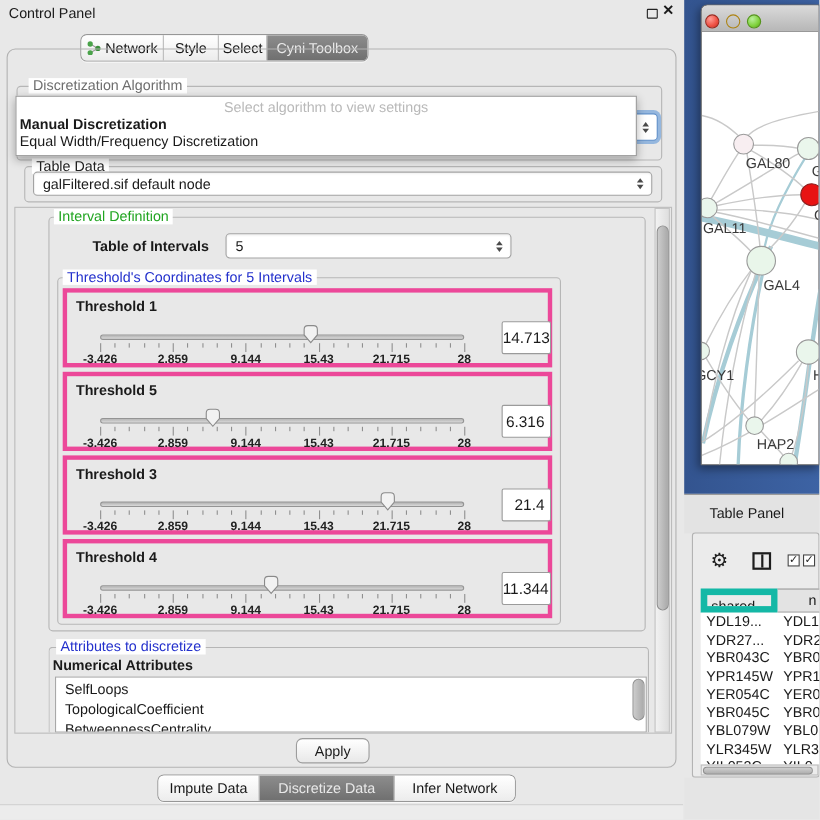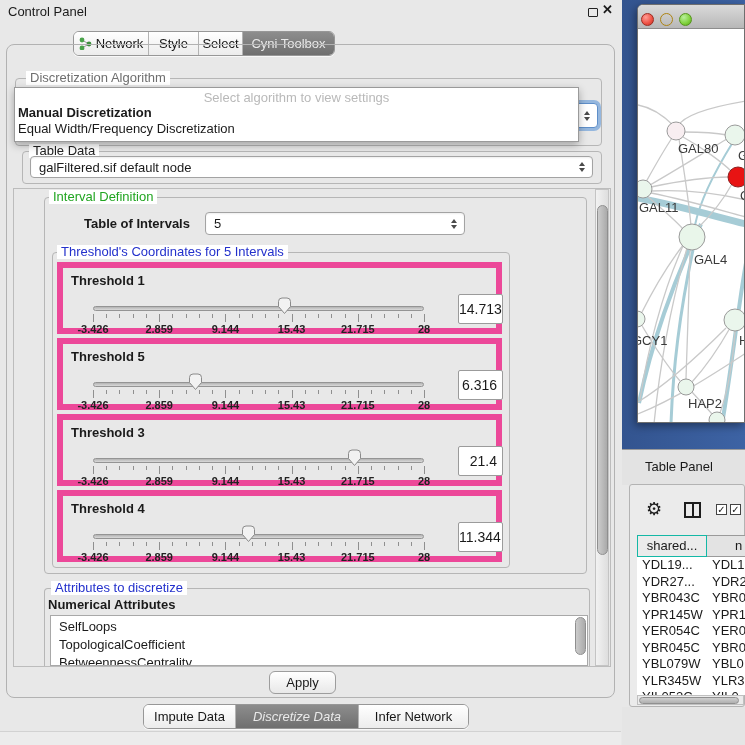--- a/index.html
+++ b/index.html
@@ -24,21 +24,21 @@
   .arrs{position:absolute;right:7px;top:50%;transform:translateY(-50%);display:flex;flex-direction:column;gap:2px;}
   .arr{width:0;height:0;border-left:3.5px solid transparent;border-right:3.5px solid transparent;}
   .arr.up{border-bottom:4.5px solid #4a4a4a;}
   .arr.dn{border-top:4.5px solid #4a4a4a;}
   
   #algo-popup{position:absolute;left:14px;top:87px;width:563px;height:53px;background:#fff;border:1px solid #9a9a9a;
               box-shadow:0 3px 8px rgba(0,0,0,.3);z-index:30;}
   #algo-popup .hint{position:absolute;left:0;right:0;top:2px;text-align:center;color:#b9b9b9;}
   #algo-popup .pit{position:absolute;left:3px;right:21px;height:16px;line-height:16px;white-space:nowrap;}
   
-  .throw{position:absolute;left:57px;width:445px;height:72px;border:6px solid #ec4899;background:#e8e8e8;box-sizing:border-box;}
+  .throw{position:absolute;left:57px;width:445px;height:72px;border:4px solid #ec4899;background:#e8e8e8;box-sizing:border-box;}
   .tlabel{position:absolute;left:8px;top:5px;font-weight:bold;}
   .track{position:absolute;left:30px;top:38px;width:331px;height:5px;border:1px solid #949494;border-radius:3px;
          background:linear-gradient(#b3b3b3,#dadada);box-sizing:border-box;}
   .tick{position:absolute;width:1px;background:#8f8f8f;}
   .ticklab{position:absolute;width:44px;text-align:center;font-size:11px;font-weight:bold;color:#222;top:55px;}
   .vbox{position:absolute;left:395px;top:26px;width:45px;height:30px;background:#fff;border:1px solid #9b9b9b;border-radius:2px;
         box-sizing:border-box;text-align:right;line-height:28px;padding-right:5px;font-size:14px;}
   
   .vtrack{position:absolute;background:linear-gradient(90deg,#f2f2f2,#dedede);border:1px solid #c4c4c4;box-sizing:border-box;}
   .vthumb{position:absolute;background:linear-gradient(90deg,#cccccc,#aaaaaa);border:1px solid #8f8f8f;border-radius:6px;box-sizing:border-box;}
@@ -313,21 +313,21 @@
   <div class="vthumb" style="left:575px;top:617px;width:11px;height:38px;"></div>
 
   <div class="btn" style="left:269px;top:671px;width:67px;height:23px;">
     <span>Apply</span>
   </div>
 
   <div class="seg" id="bottom-tabs" style="left:143px;top:704px;height:23px;">
       <div class="s" style="width: 92px;">
         <span>Impute Data</span>
       </div>
-      <div class="s sel" style="width: 123px; font-style: italic;">
+      <div class="s sel" style="width: 123px;">
         <span>Discretize Data</span>
       </div>
       <div class="s" style="width: 109px;">
         <span>Infer Network</span>
       </div>
     </div>
   <div class="abs" style="left:0;top:731px;width:621px;height:14px;background:#ececec;border-top:1px solid #d2d2d2;"></div>
 
   <div class="abs" style="left:622px;top:0;width:123px;height:449px;background:linear-gradient(90deg,#33548f,#3d63a4);"></div>
 
@@ -390,21 +390,21 @@
 
   <div class="abs" style="left:629px;top:484px;width:116px;height:223px;background:#ebebeb;border:1px solid #b3b3b3;border-radius:3px;box-sizing:border-box;"></div>
 
   <div class="abs" style="left:646px;top:498px;font-size:18px;color:#1d1d1d;">⚙</div>
   <div class="abs" style="left:684px;top:502px;width:17px;height:16px;border:2px solid #1d1d1d;box-sizing:border-box;">
     <div style="position:absolute;left:5.5px;top:0;width:2px;height:12px;background:#1d1d1d;"></div>
   </div>
   <div class="ckbox" style="left:716px;top:504px;">✓</div>
   <div class="ckbox" style="left:730px;top:504px;">✓</div>
 
-  <div class="cell" style="left:637px;top:535px;width:70px;height:22px;border:1px solid #14b8a6;text-align:center;line-height:20px;">shared...</div>
+  <div class="cell" style="left:637px;top:535px;width:70px;height:22px;border:6px solid #14b8a6;text-align:center;line-height:20px;">shared...</div>
   <div class="cell" style="left:707px;top:535px;width:38px;height:22px;background:#e3e3e3;border-top:1px solid #9a9a9a;border-bottom:1px solid #9a9a9a;padding-left:28px;line-height:20px;">n</div>
 
   <div class="abs" id="table-rows" style="left:637px;top:557px;width:108px;height:138px;background:#fff;overflow:hidden;">
       <div style="position: absolute; left: 0px; top: 0px; width: 108px; height: 16.5px; line-height: 16.5px;">
         <div style="position: absolute; left: 5px; white-space: nowrap;">YDL19...</div>
         <div style="position: absolute; left: 75px; white-space: nowrap;">YDL1</div>
       </div>
       <div style="position: absolute; left: 0px; top: 16.5px; width: 108px; height: 16.5px; line-height: 16.5px;">
         <div style="position: absolute; left: 5px; white-space: nowrap;">YDR27...</div>
         <div style="position: absolute; left: 75px; white-space: nowrap;">YDR2</div>

